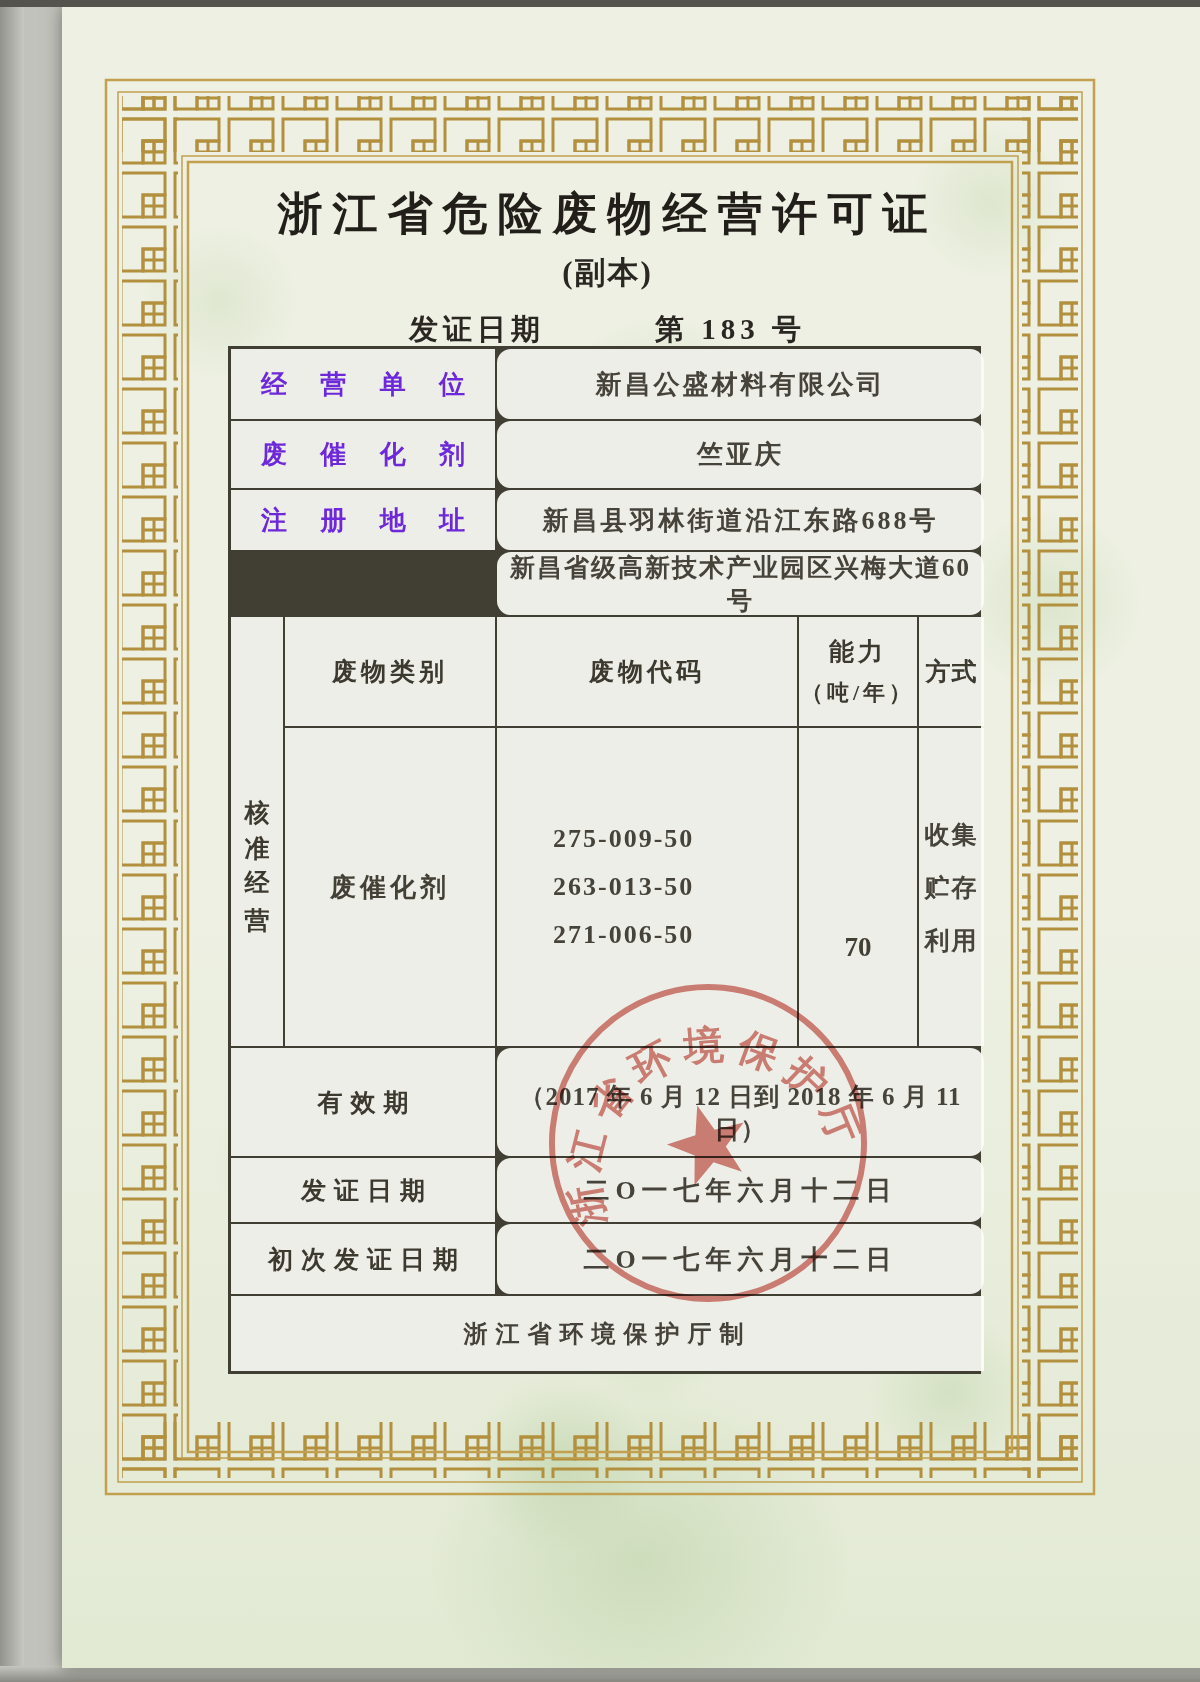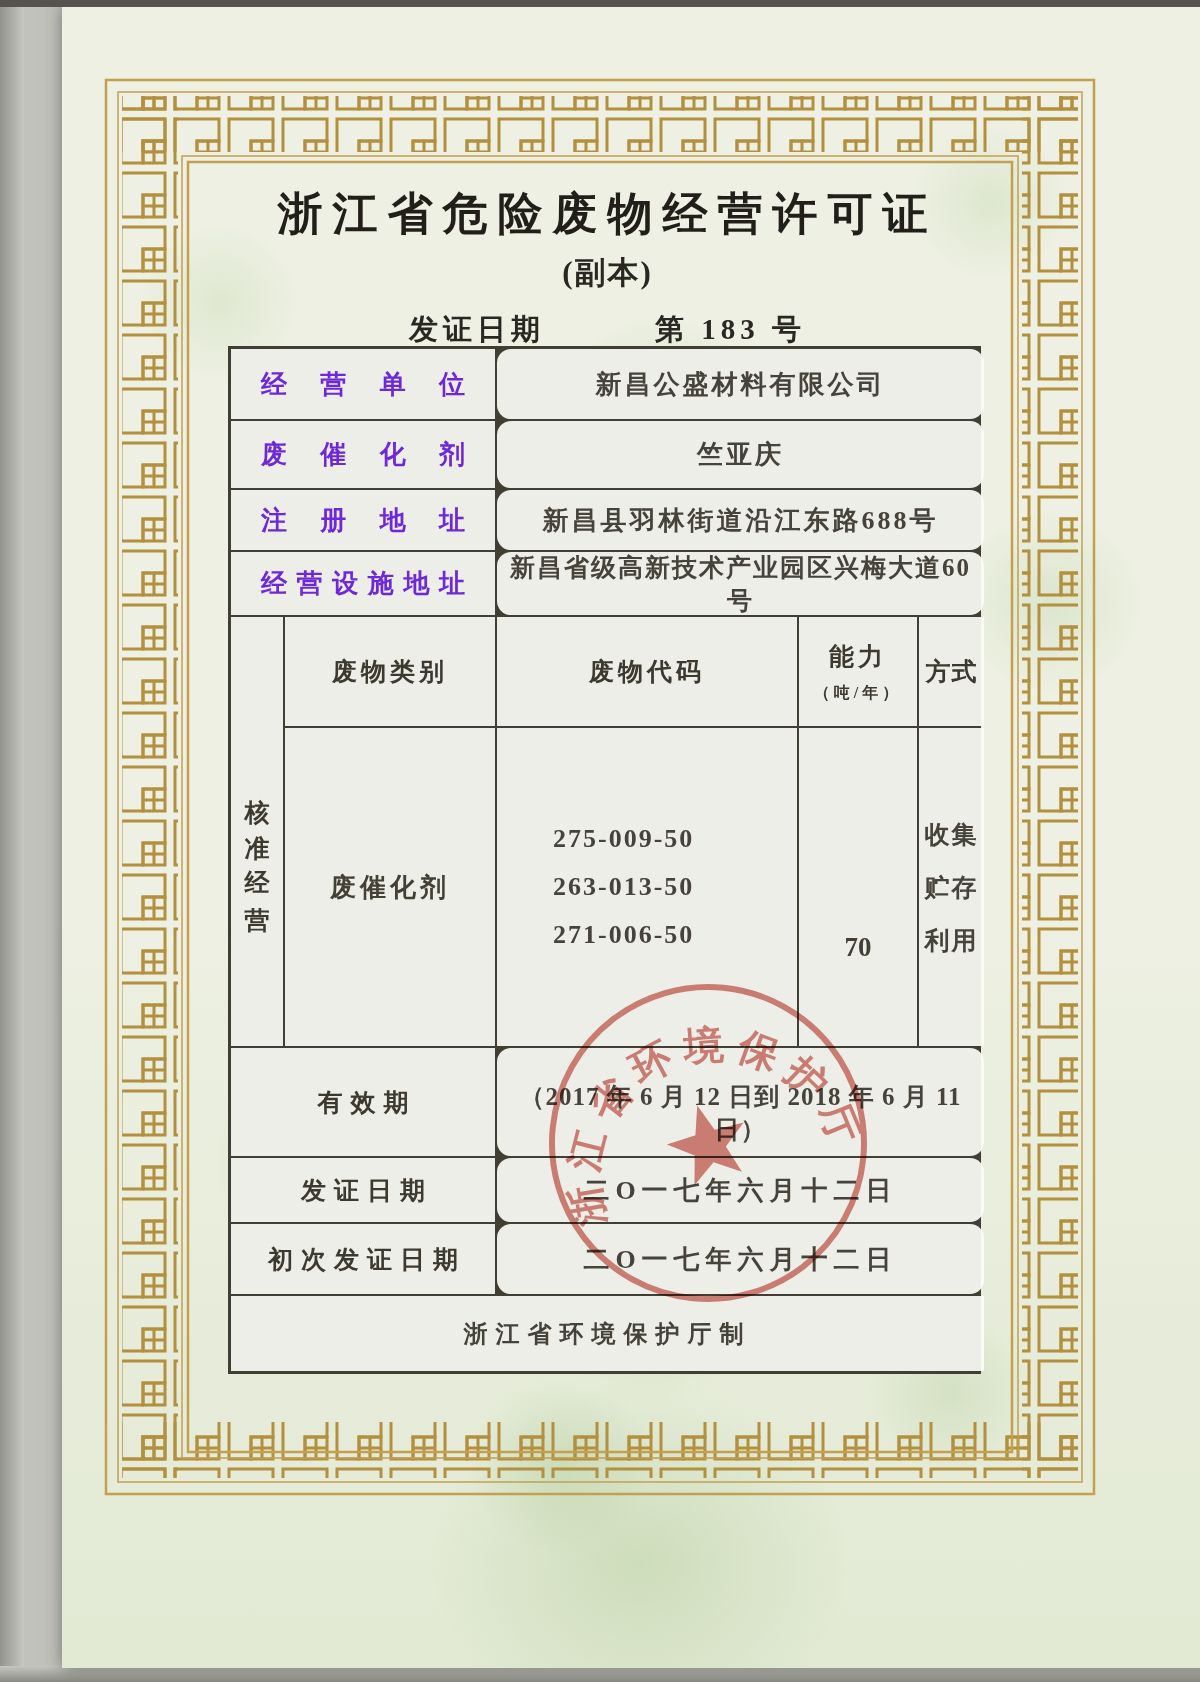--- a/index.html
+++ b/index.html
@@ -115,34 +115,31 @@
       <div class="cell lab" style="grid-row:2">
         <span class="jlbl">废催化剂</span>
       </div>
       <div class="cell val" style="grid-row:2">竺亚庆</div>
 
       <div class="cell lab" style="grid-row:3">
         <span class="jlbl">注册地址</span>
       </div>
       <div class="cell val" style="grid-row:3">新昌县羽林街道沿江东路688号</div>
 
-      <div class="cell lab" style="grid-row:4">
-        <span class="jlbl">经营设施地址</span>
-      </div>
       <div class="cell val" style="grid-row:4;font-size:25px;letter-spacing:2px">新昌省级高新技术产业园区兴梅大道60号</div>
 
       <div class="cell side">
         <span>核准经营</span>
       </div>
 
       <div class="cell hdr" style="grid-row:5;grid-column:2">废物类别</div>
       <div class="cell hdr" style="grid-row:5;grid-column:3">废物代码</div>
       <div class="cell hdr hdr2" style="grid-row:5;grid-column:4">
         <span>能力</span>
-        <span style="font-size:16px">（吨/年）</span>
+        <span style="font-size:22px">（吨/年）</span>
       </div>
       <div class="cell hdr" style="grid-row:5;grid-column:5;letter-spacing:1px">方式</div>
 
       <div class="cell" style="grid-row:6;grid-column:2;font-size:26px;font-weight:600;letter-spacing:4px">废催化剂</div>
       <div class="cell codes" style="grid-row:6;grid-column:3">
         <span>275-009-50</span>
         <span>263-013-50</span>
         <span>271-006-50</span>
       </div>
       <div class="cell" style="grid-row:6;grid-column:4;font-size:27px;font-weight:600;padding-top:120px;box-sizing:border-box">70</div>

